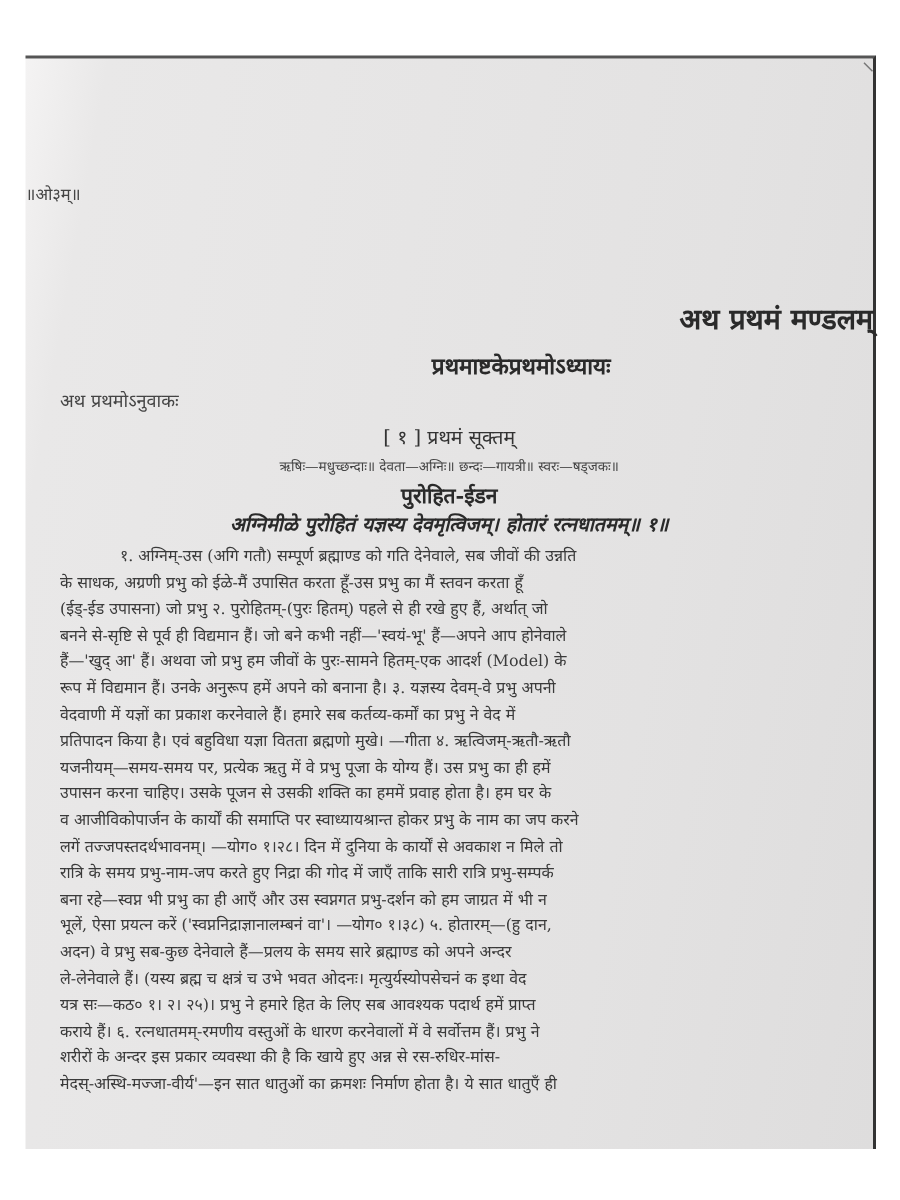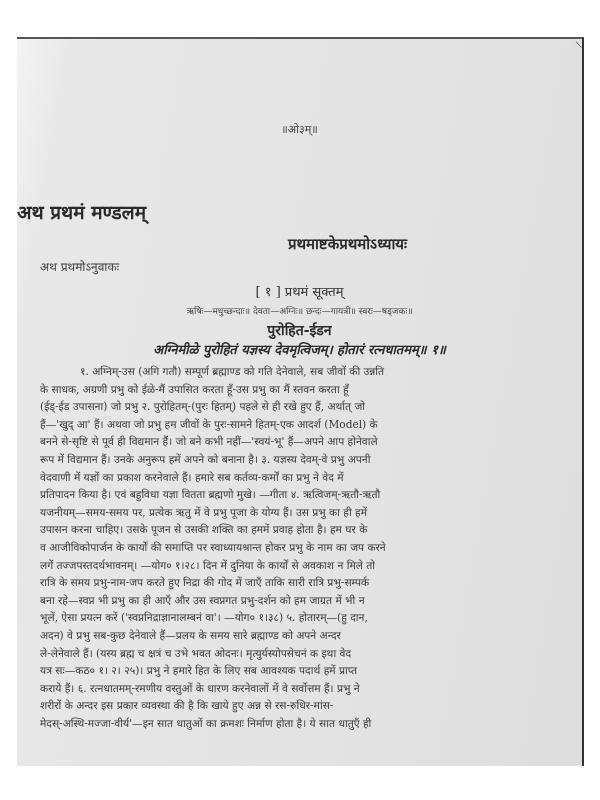--- a/index.html
+++ b/index.html
@@ -14,30 +14,30 @@
     left: 17px; top: 37px;
     width: 567px; height: 729px;
     background: linear-gradient(100deg, #f4f3f3 0%, #e9e8e8 8%, #e6e5e5 40%, #e3e2e2 70%, #dedddd 100%);
     border-top: 2px solid #555;
     border-right: 2px solid #333;
     box-sizing: border-box;
     color: #2a2a2a;
   }
   .om {
     position: absolute; top: 82px; left: 0; width: 100%;
-    text-align: center; font-size: 11px; color: #444;
+    text-align: left; font-size: 11px; color: #444;
   }
   .title {
     position: absolute; top: 103px; left: 0; width: 100%;
     text-align: center; font-size: 36px; font-weight: bold;
     color: #e8693f; letter-spacing: 0px;
   }
   .mandal {
     position: absolute; top: 160px; left: 0; width: 100%;
-    text-align: left; font-size: 19px; font-weight: bold; color: #2a2a2a;
+    text-align: right; font-size: 19px; font-weight: bold; color: #2a2a2a;
   }
   .adhyay {
     position: absolute; top: 194px; left: 0; width: 100%;
     text-align: center; font-size: 15px; font-weight: bold; color: #2a2a2a; padding-left: 48px;
   }
   .anuvak {
     position: absolute; top: 219px; left: 23px;
     font-size: 12px; color: #444;
   }
   .sukta {
@@ -78,22 +78,22 @@
   <div class="anuvak">अथ प्रथमोऽनुवाकः</div>
   <div class="sukta">[ १ ] प्रथमं सूक्तम्</div>
   <div class="meta">ऋषिः—मधुच्छन्दाः॥ देवता—अग्निः॥ छन्दः—गायत्री॥ स्वरः—षड्जकः॥</div>
   <div class="subject">पुरोहित-ईडन</div>
   <div class="mantra">अग्निमीळे पुरोहितं यज्ञस्य देवमृत्विजम्। होतारं रत्नधातमम्॥ १॥</div>
 
   <div class="body-text">
     <span class="line indent">१. अग्निम्-उस (अगि गतौ) सम्पूर्ण ब्रह्माण्ड को गति देनेवाले, सब जीवों की उन्नति</span>
     <span class="line">के साधक, अग्रणी प्रभु को ईळे-मैं उपासित करता हूँ-उस प्रभु का मैं स्तवन करता हूँ</span>
     <span class="line">(ईड्-ईड उपासना) जो प्रभु २. पुरोहितम्-(पुरः हितम्) पहले से ही रखे हुए हैं, अर्थात् जो</span>
+    <span class="line">बनने से-सृष्टि से पूर्व ही विद्यमान हैं। जो बने कभी नहीं—'स्वयं-भू' हैं—अपने आप होनेवाले</span>
     <span class="line">हैं—'खुद् आ' हैं। अथवा जो प्रभु हम जीवों के पुरः-सामने हितम्-एक आदर्श (Model) के</span>
-    <span class="line">बनने से-सृष्टि से पूर्व ही विद्यमान हैं। जो बने कभी नहीं—'स्वयं-भू' हैं—अपने आप होनेवाले</span>
     <span class="line">रूप में विद्यमान हैं। उनके अनुरूप हमें अपने को बनाना है। ३. यज्ञस्य देवम्-वे प्रभु अपनी</span>
     <span class="line">वेदवाणी में यज्ञों का प्रकाश करनेवाले हैं। हमारे सब कर्तव्य-कर्मों का प्रभु ने वेद में</span>
     <span class="line">प्रतिपादन किया है। एवं बहुविधा यज्ञा वितता ब्रह्मणो मुखे। —गीता ४. ऋत्विजम्-ऋतौ-ऋतौ</span>
     <span class="line">यजनीयम्—समय-समय पर, प्रत्येक ऋतु में वे प्रभु पूजा के योग्य हैं। उस प्रभु का ही हमें</span>
     <span class="line">उपासन करना चाहिए। उसके पूजन से उसकी शक्ति का हममें प्रवाह होता है। हम घर के</span>
     <span class="line">व आजीविकोपार्जन के कार्यों की समाप्ति पर स्वाध्यायश्रान्त होकर प्रभु के नाम का जप करने</span>
     <span class="line">लगें तज्जपस्तदर्थभावनम्। —योग० १।२८। दिन में दुनिया के कार्यों से अवकाश न मिले तो</span>
     <span class="line">रात्रि के समय प्रभु-नाम-जप करते हुए निद्रा की गोद में जाएँ ताकि सारी रात्रि प्रभु-सम्पर्क</span>
     <span class="line">बना रहे—स्वप्न भी प्रभु का ही आएँ और उस स्वप्नगत प्रभु-दर्शन को हम जाग्रत में भी न</span>
     <span class="line">भूलें, ऐसा प्रयत्न करें ('स्वप्ननिद्राज्ञानालम्बनं वा'। —योग० १।३८) ५. होतारम्—(हु दान,</span>

